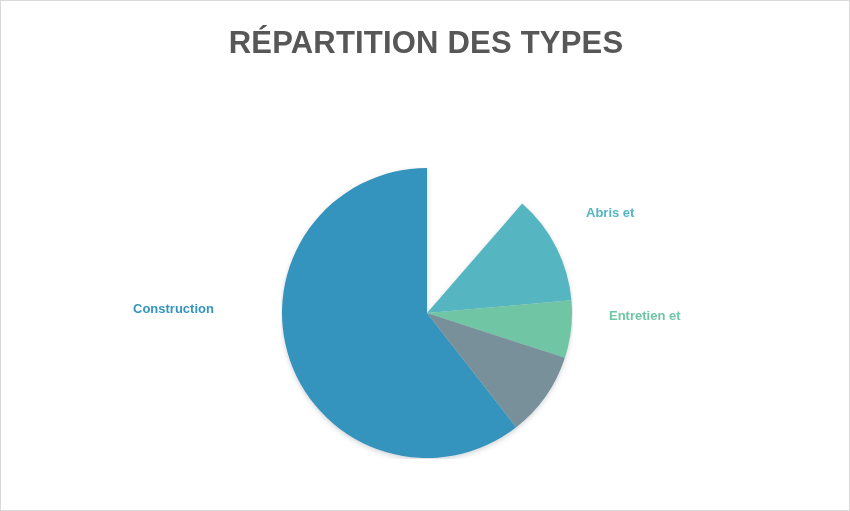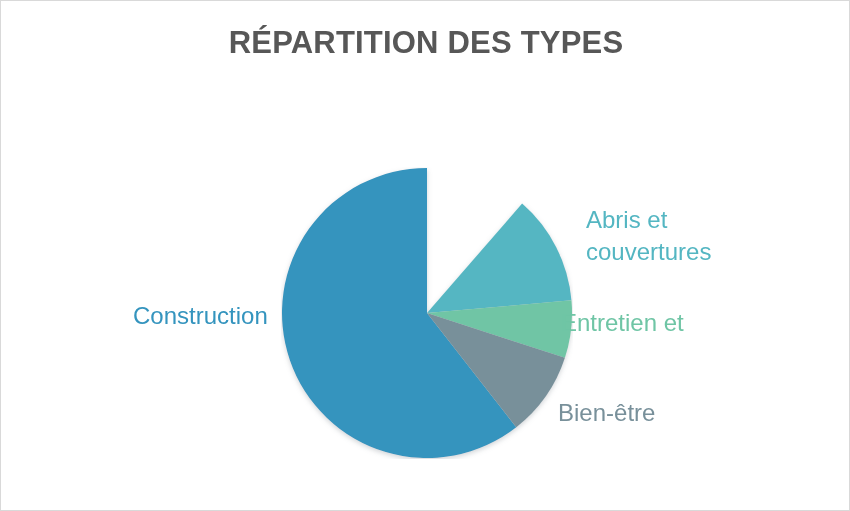--- a/index.html
+++ b/index.html
@@ -39,39 +39,39 @@
     width: 292px;
     height: 292px;
   }
   #pie-svg {
     display: block;
     width: 292px;
     height: 292px;
   }
   .slice-label {
     position: absolute;
-    font-size: 24px;
-    font-weight: normal;
+    font-size: 13px;
+    font-weight: bold;
     line-height: 1.34;
     white-space: nowrap;
   }
   #label-construction {
     left: 132px;
     top: 299px;
     color: #3494be;
     text-align: center;
   }
   #label-abris {
     left: 585px;
     top: 203px;
     color: #54b6c2;
     text-align: left;
   }
   #label-entretien {
-    left: 560px;
+    left: 608px;
     top: 306px;
     color: #6fc5a5;
     text-align: center;
   }
   #label-bienetre {
     left: 557px;
     top: 396px;
     color: #78909a;
     text-align: left;
   }
@@ -101,24 +101,20 @@
       </g>
     </svg>
   </div>
 
   <div class="slice-label" id="label-construction">
     <span class="lbl-line">Construction</span>
   </div>
 
   <div class="slice-label" id="label-abris">
     <span class="lbl-line">Abris et</span>
-    <span class="lbl-line">couvertures</span>
   </div>
 
   <div class="slice-label" id="label-entretien">
     <span class="lbl-line">Entretien et</span>
   </div>
 
-  <div class="slice-label" id="label-bienetre">
-    <span class="lbl-line">Bien-être</span>
-  </div>
 
 </div>
 
 </body></html>

